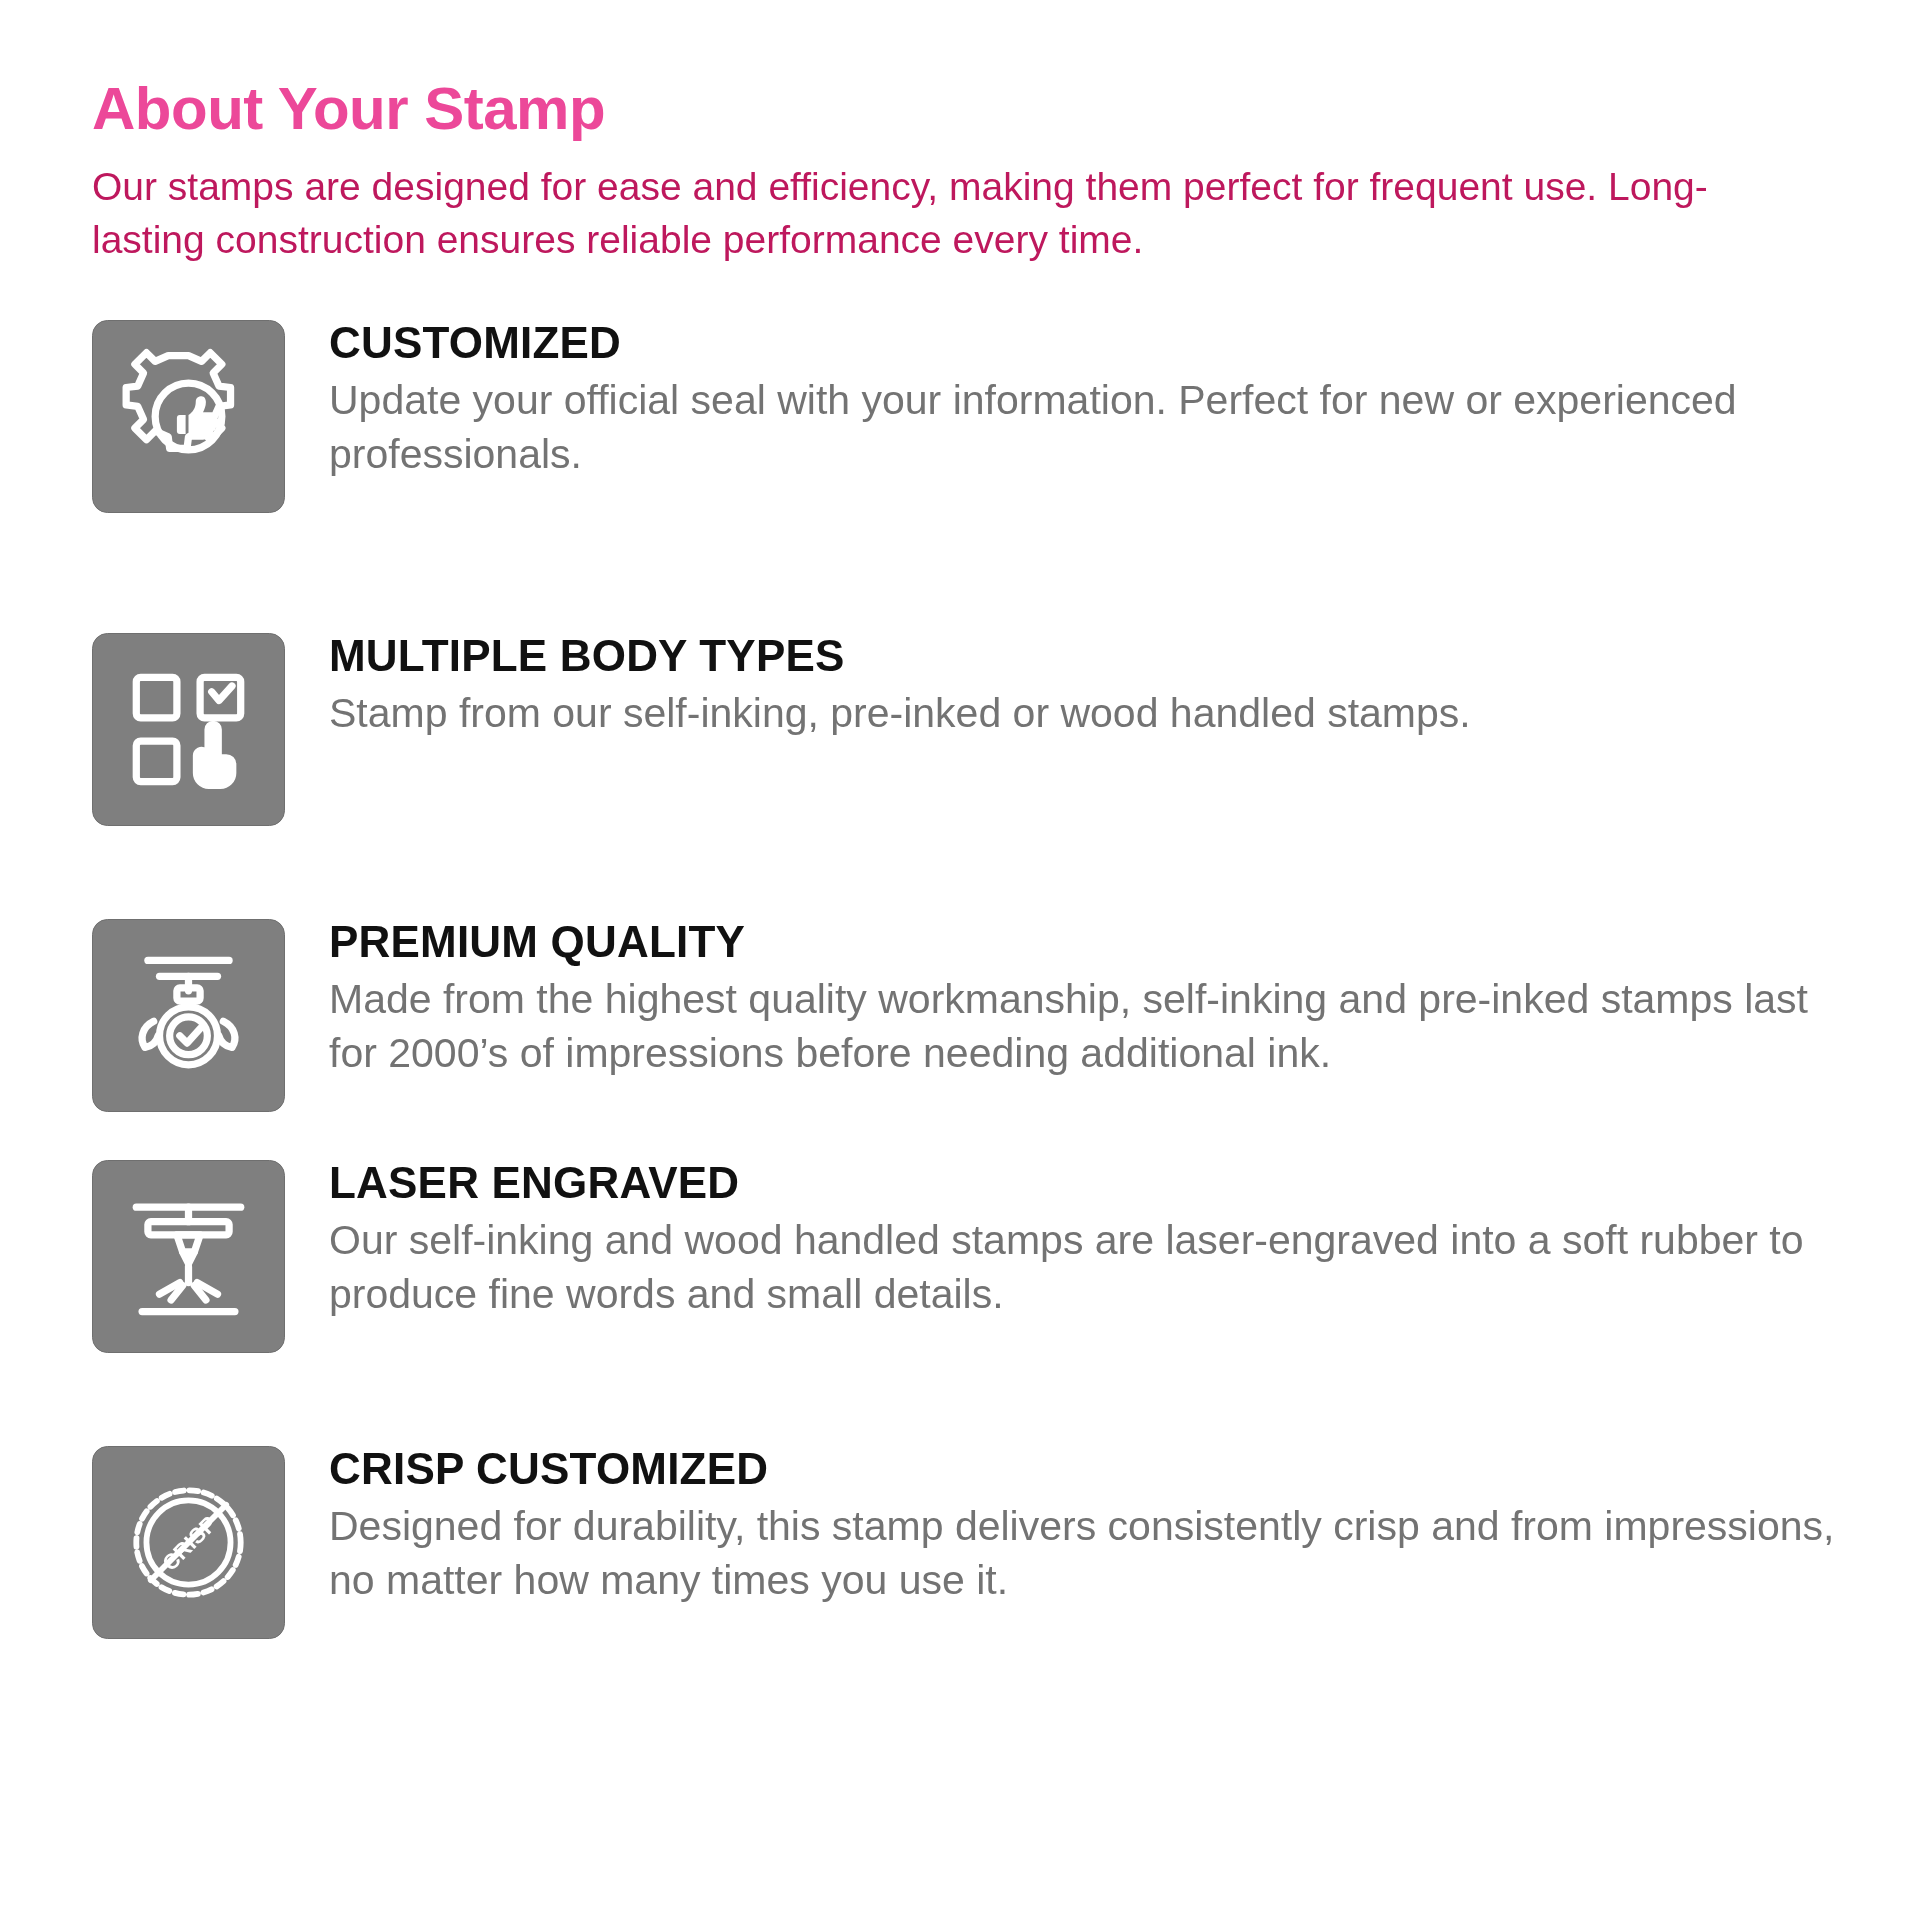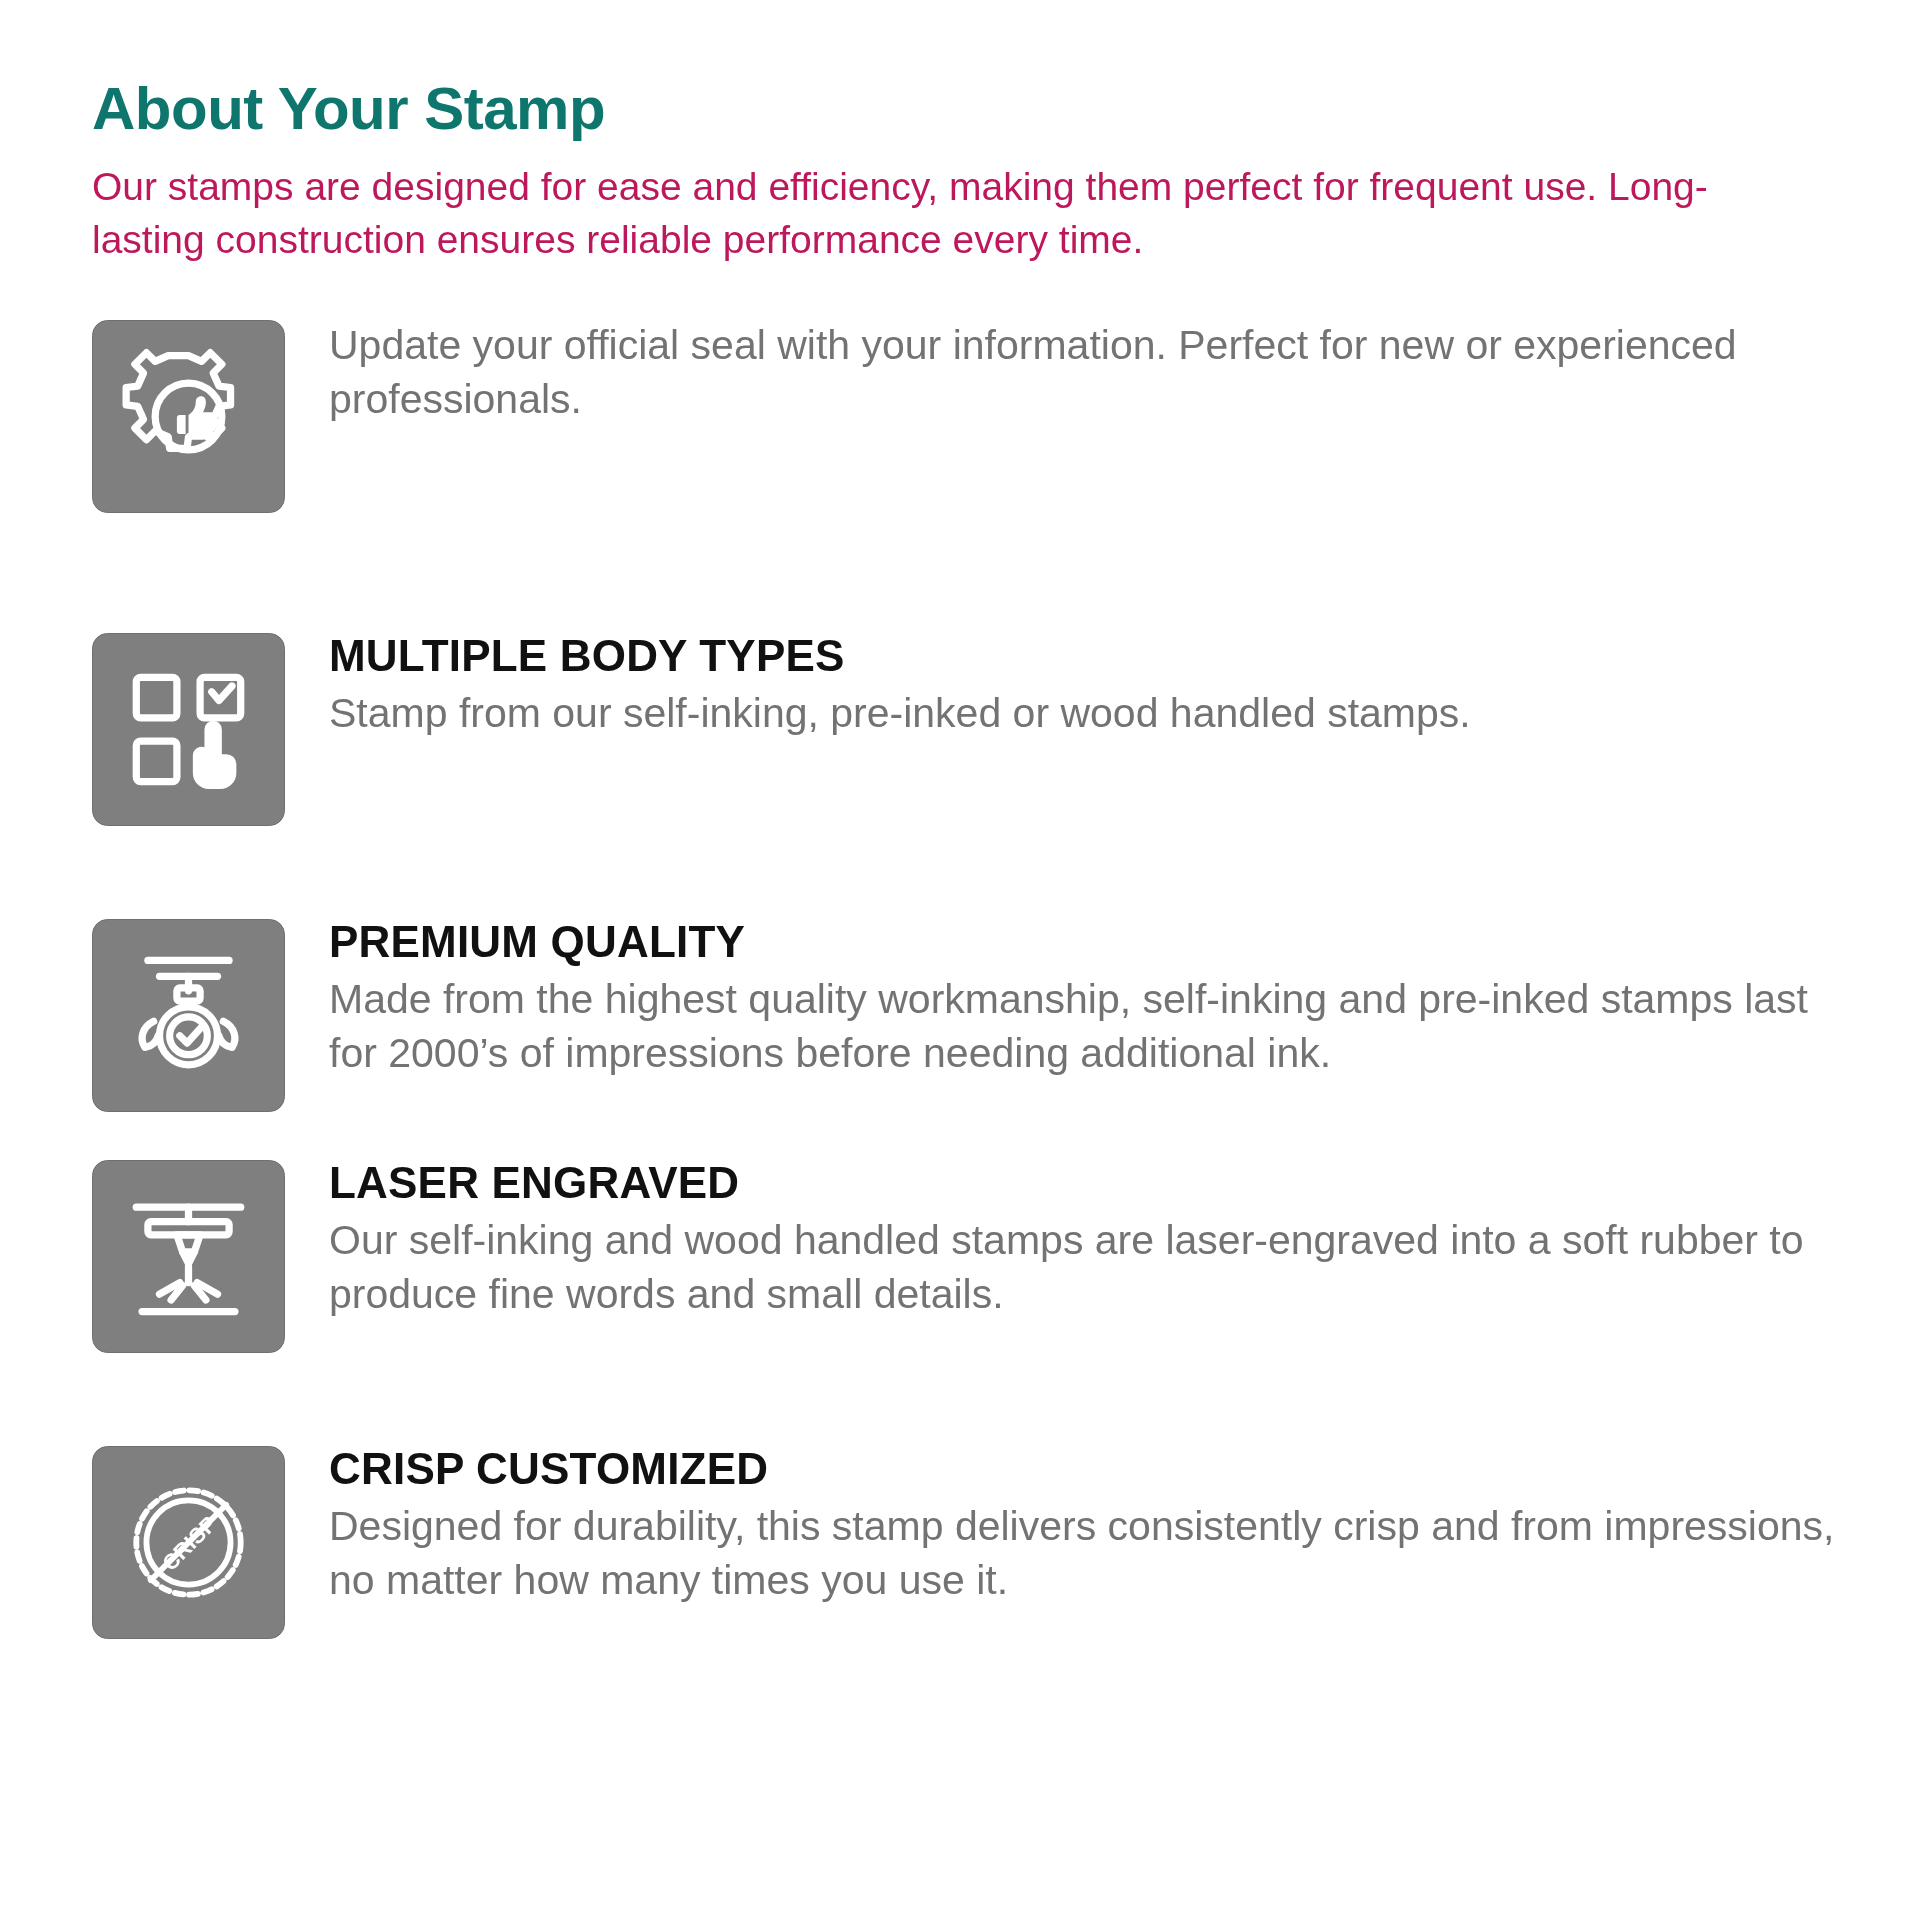--- a/index.html
+++ b/index.html
@@ -20,21 +20,21 @@
     box-sizing: border-box;
     padding: 77px 92px 0 92px;
     position: relative;
   }
   .page-title {
     font-size: 60px;
     font-weight: bold;
     letter-spacing: -0.5px;
     line-height: 1.05;
     margin: 0 0 21px 0;
-    color: #0f766e;
+    color: #ec4899;
   }
   .page-intro {
     font-size: 39px;
     line-height: 1.35;
     margin: 0 0 50px 0;
     max-width: 1680px;
     color: #be185d;
   }
   .features {
     display: flex;
@@ -105,20 +105,21 @@
             <path d="M50 8 l9 4 6-6 8 8 -6 6 4 9 8 1 v12 l-8 1 -4 9 6 6 -8 8 -6-6 -9 4 -1 8 h-12 l-1-8 -9-4 -6 6 -8-8 6-6 -4-9 -8-1 v-12 l8-1 4-9 -6-6 8-8 6 6 9-4 z"></path>
             <circle cx="50" cy="50" r="23"></circle>
           </g>
           <g fill="#ffffff">
             <path d="M44 62 h4 v-13 h-4 a2 2 0 0 0 -2 2 v9 a2 2 0 0 0 2 2 z"></path>
             <path d="M50 49 c3 -2 5 -5 5 -9 0 -3 2 -4 4 -4 2 0 3 2 3 4 0 3 -1 5 -2 7 h6 c2 0 4 2 4 4 0 1 -1 2 -2 3 1 1 1 2 1 3 0 2 -1 3 -2 3 0 2 -1 3 -3 3 0 2 -2 3 -4 3 h-7 c-2 0 -3 0 -3 -1 z"></path>
           </g>
         </svg>
       </div>
       <div class="feature-text">
+        <h2 class="feature-title">CUSTOMIZED</h2>
         <p class="feature-desc">Update your official seal with your information. Perfect for new or experienced professionals.</p>
       </div>
     </div>
 
     <div class="feature gap-lg">
       <div class="icon-box">
         <svg viewBox="0 0 100 100" aria-hidden="true">
           <g fill="none" stroke="#ffffff" stroke-width="5" stroke-linejoin="round" stroke-linecap="round">
             <rect x="14" y="14" width="28" height="28" rx="3"></rect>
             <rect x="58" y="14" width="28" height="28" rx="3"></rect>

